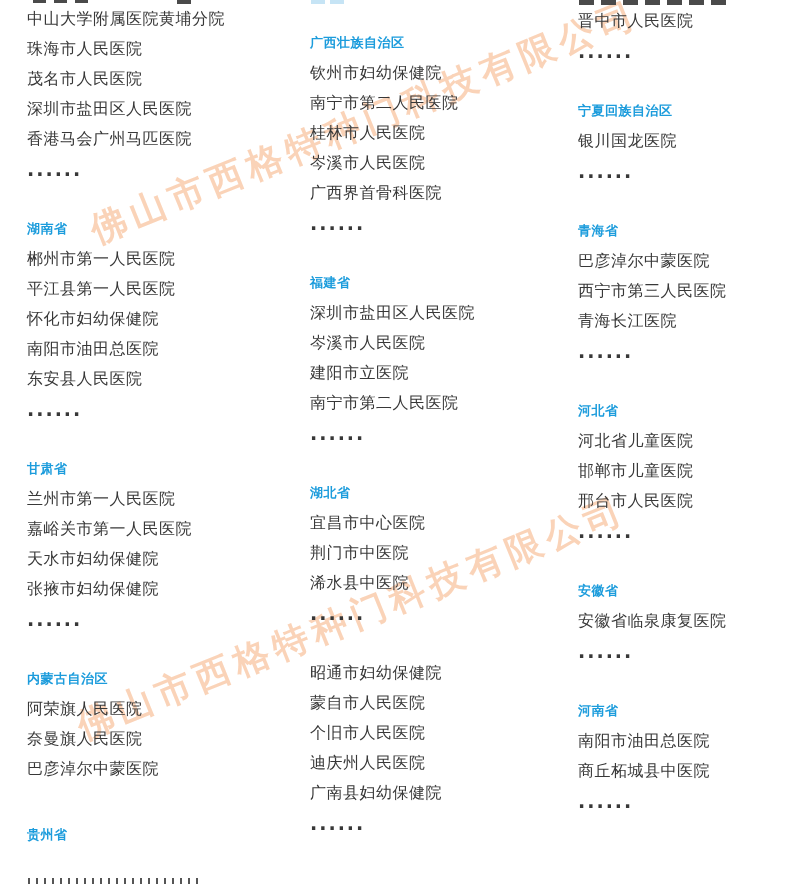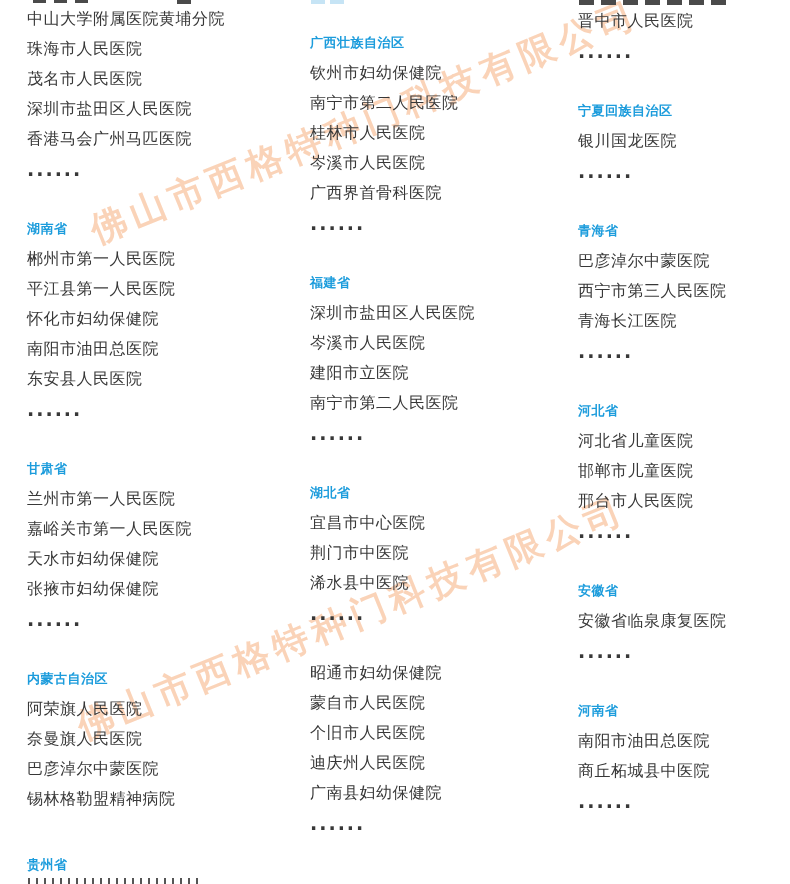--- a/index.html
+++ b/index.html
@@ -118,21 +118,20 @@
       <div class="hospital-row">嘉峪关市第一人民医院</div>
       <div class="hospital-row">天水市妇幼保健院</div>
       <div class="hospital-row">张掖市妇幼保健院</div>
       <div class="ellipsis-row">......</div>
     </div>
     <div class="section">
       <div class="province-header">内蒙古自治区</div>
       <div class="hospital-row">阿荣旗人民医院</div>
       <div class="hospital-row">奈曼旗人民医院</div>
       <div class="hospital-row">巴彦淖尔中蒙医院</div>
-      <div class="hospital-row">锡林格勒盟精神病院</div>
     </div>
     <div class="section extra-gap">
       <div class="province-header">贵州省</div>
     </div>
   </div>
 <div id="column-2" class="column">
     <div class="section">
       <div class="province-header">广西壮族自治区</div>
       <div class="hospital-row">钦州市妇幼保健院</div>
       <div class="hospital-row">南宁市第二人民医院</div>

